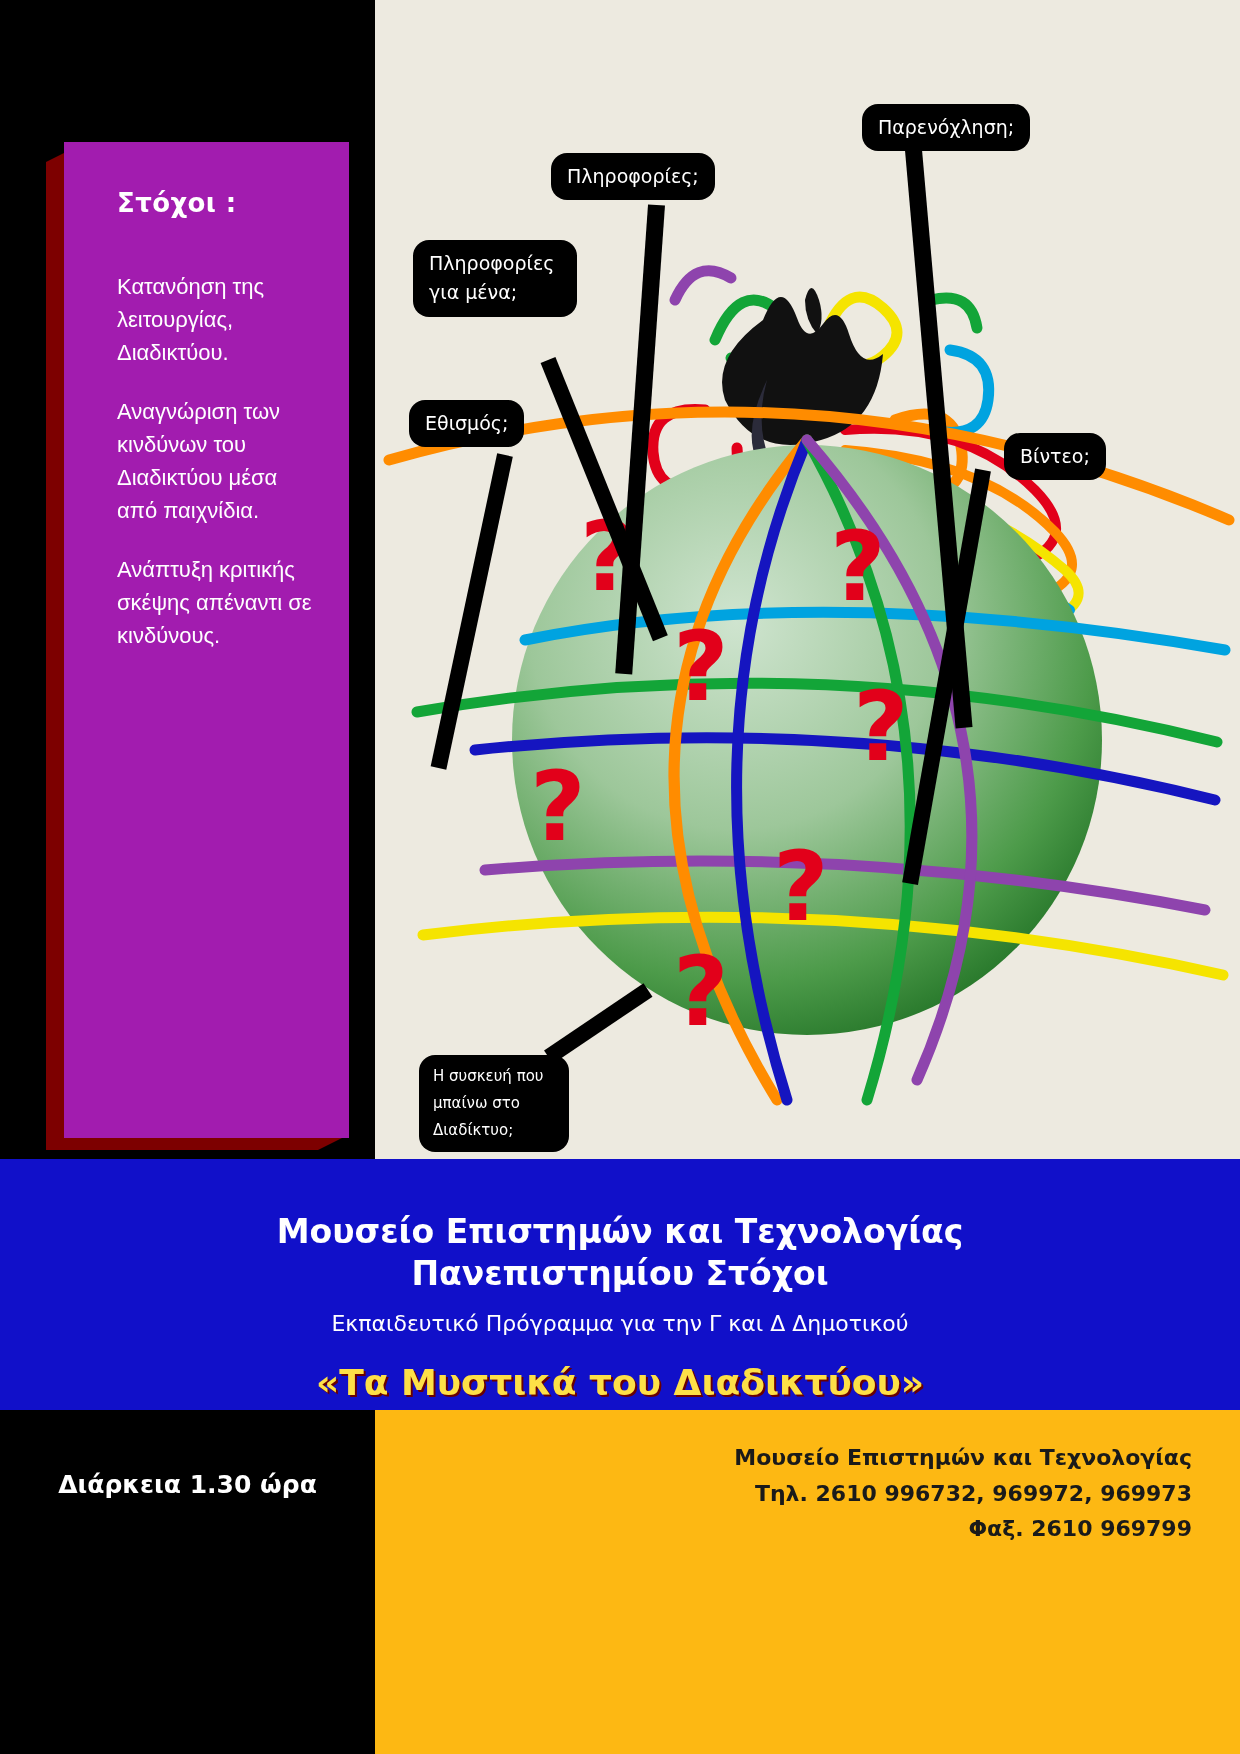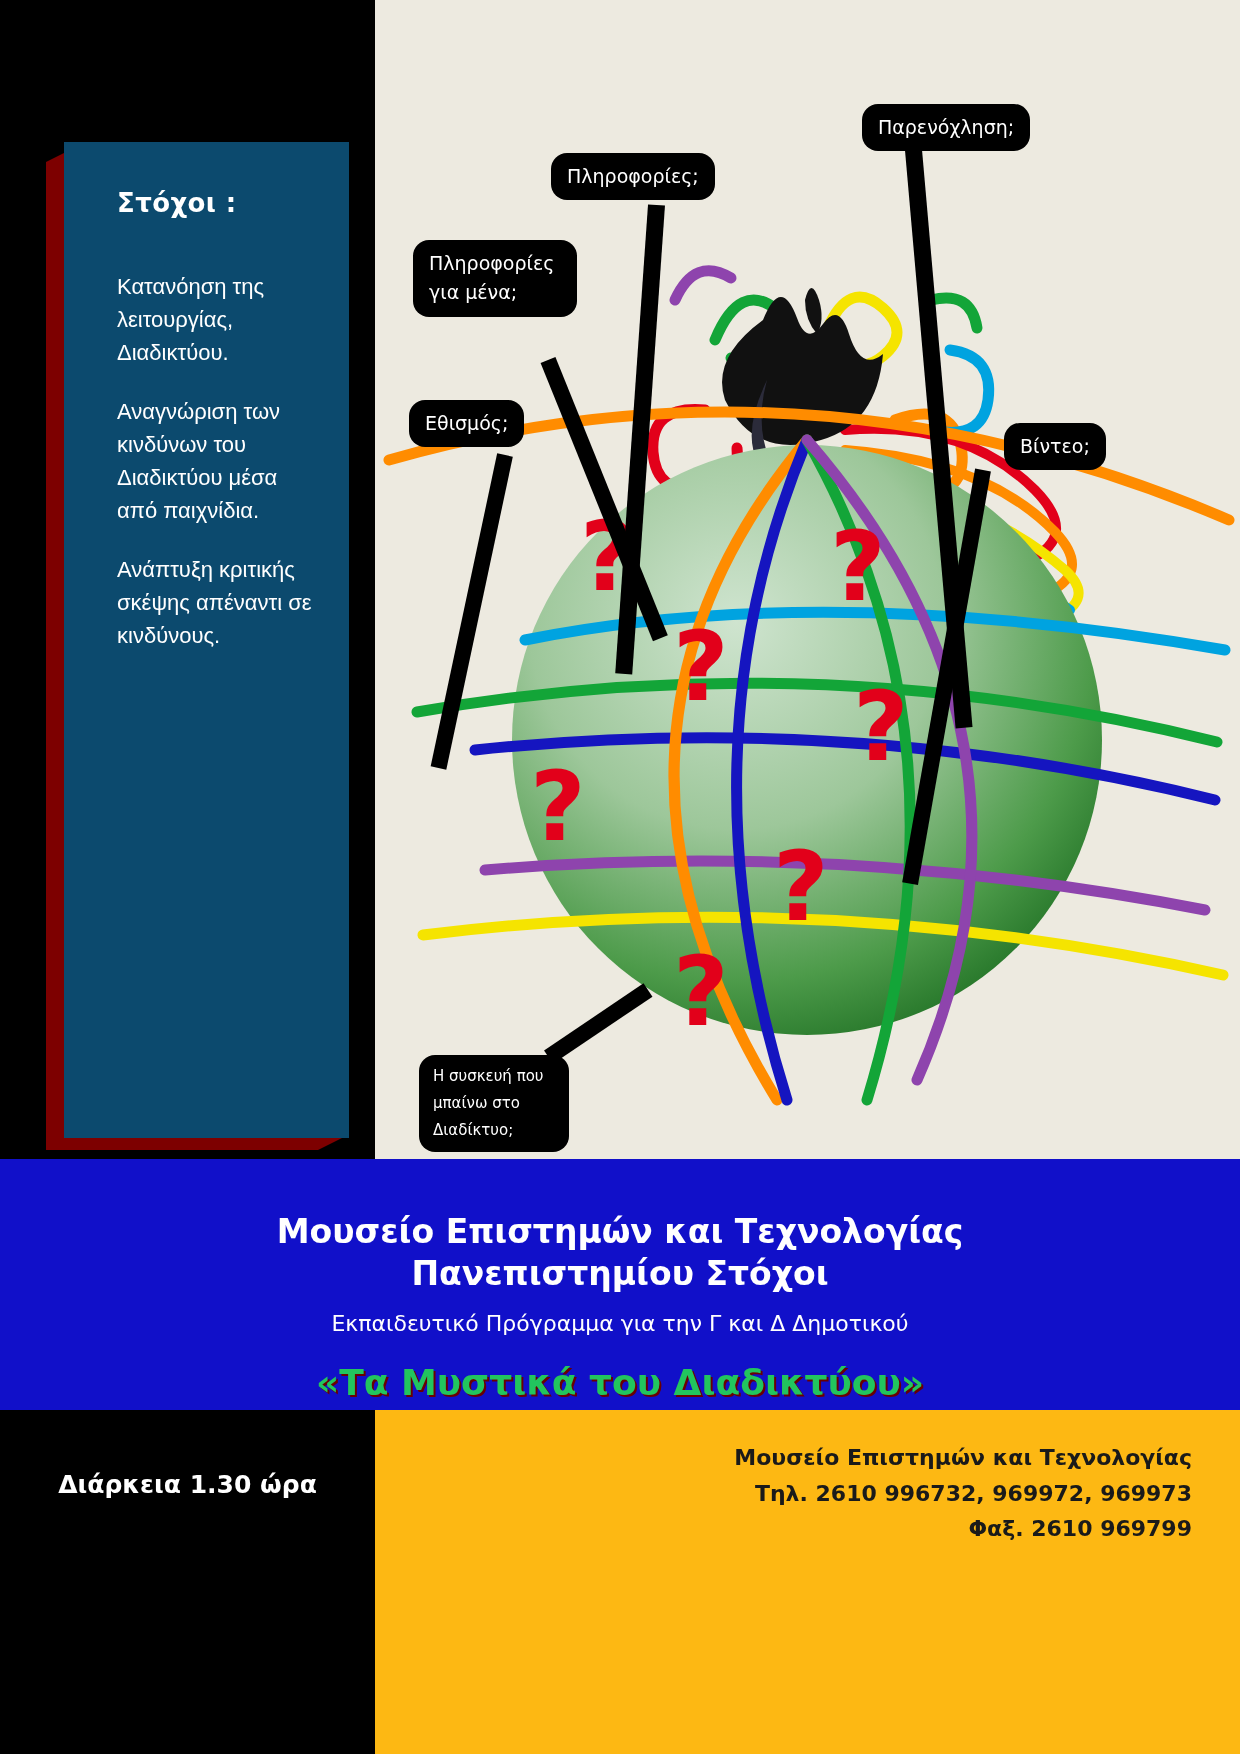--- a/index.html
+++ b/index.html
@@ -20,21 +20,21 @@
     position:absolute;left:0;top:0;width:375px;height:1159px;background:#000;
   }
   
   .goals-shadow{
     position:absolute;left:46px;top:150px;width:296px;height:1000px;
     background:#7d0000;
     clip-path:polygon(0 12px, 24px 0, 296px 0, 296px 988px, 272px 1000px, 0 1000px);
   }
   .goals{
     position:absolute;left:64px;top:142px;width:285px;height:996px;
-    background:#0c4a6e;
+    background:#a21caf;
   }
   .goals-inner{
     padding:46px 30px 0 53px;
     color:#fff;
   }
   .goals-title{
     font-size:26px;font-weight:bold;letter-spacing:.4px;margin:0 0 52px 0;
     font-family:"DejaVu Sans", sans-serif;
   }
   .goal-p{
@@ -61,21 +61,21 @@
   }
   .blue-h1{
     font-size:33px;font-weight:bold;line-height:1.28;padding-top:52px;margin:0;
     font-family:"DejaVu Sans", sans-serif;
   }
   .blue-sub{
     font-size:22px;margin:16px 0 0 0;font-weight:400;
     font-family:"DejaVu Sans", sans-serif;
   }
   .blue-title{
-    font-size:36px;font-weight:bold;color:#22c55e;margin:26px 0 0 0;
+    font-size:36px;font-weight:bold;color:#fde047;margin:26px 0 0 0;
     text-shadow:2px 2px 0 #6a0000;
     font-family:"DejaVu Sans", sans-serif;
   }
   
   .bottom-black{
     position:absolute;left:0;top:1410px;width:375px;height:344px;background:#000;
   }
   .duration{
     position:absolute;left:0;top:1470px;width:375px;text-align:center;
     color:#fff;font-size:25px;font-weight:bold;
@@ -175,21 +175,21 @@
 
   <div class="bubble" style="left:862px;top:104px;">Παρενόχληση;</div>
 
   <div class="bubble" style="left:551px;top:153px;">Πληροφορίες;</div>
 
   <div class="bubble" style="left:413px;top:240px;width:132px;">Πληροφορίες
 για μένα;</div>
 
   <div class="bubble" style="left:409px;top:400px;">Εθισμός;</div>
 
-  <div class="bubble" style="left:1004px;top:423px;">Βίντεο;</div>
+  <div class="bubble" style="left:1004px;top:433px;">Βίντεο;</div>
 
   <div class="bubble bub-small" style="left:419px;top:1055px;width:122px;">Η συσκευή που
 μπαίνω  στο
 Διαδίκτυο;</div>
 
   <div class="goals-shadow"></div>
   <div class="goals">
     <div class="goals-inner">
       <div class="goals-title">Στόχοι :</div>
       <p class="goal-p">Κατανόηση της λειτουργίας, Διαδικτύου.</p>

